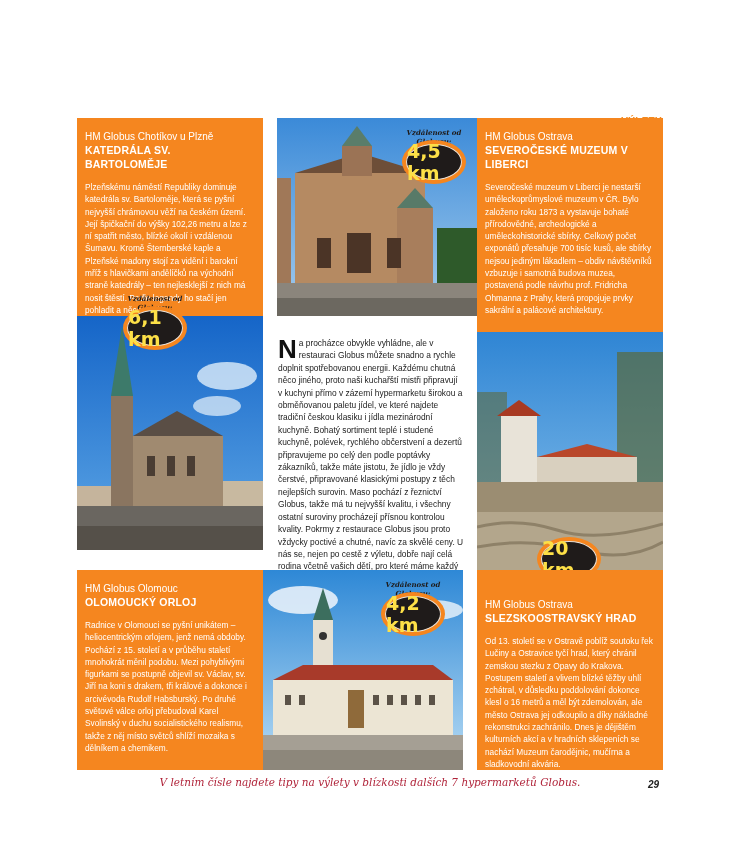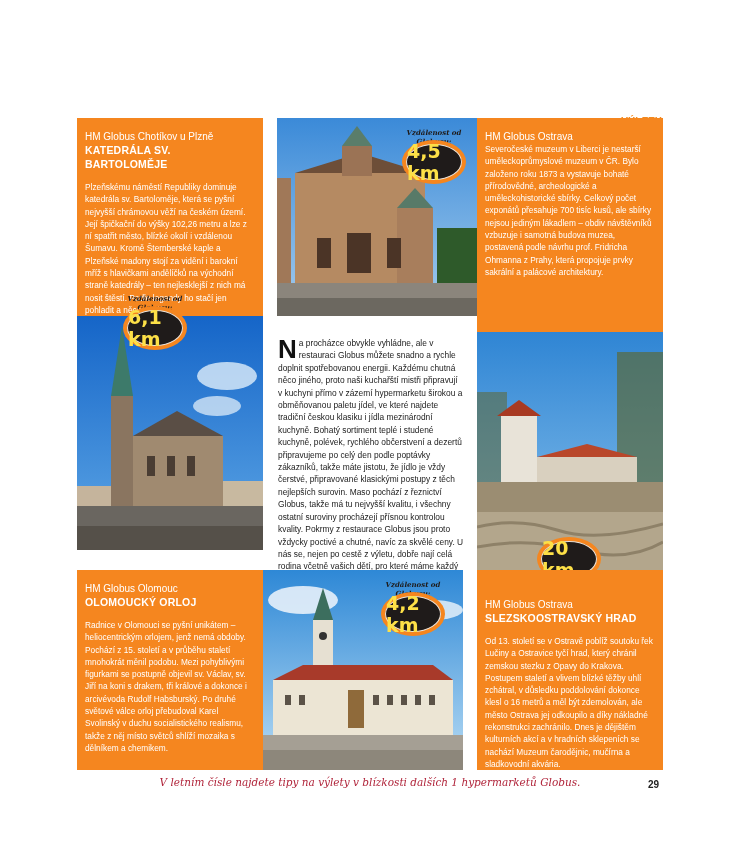--- a/index.html
+++ b/index.html
@@ -18,21 +18,21 @@
 
   .badge { position: absolute; width: 64px; height: 44px; }
   .badge .ring { position: absolute; left: 0; top: 0; width: 64px; height: 44px; border-radius: 50%; background: #f5861f; }
   .badge .oval { position: absolute; left: 4px; top: 4px; width: 56px; height: 36px; border-radius: 50%; background: #1f1b1a; border: 1.5px solid #e8e0d8; display: flex; align-items: center; justify-content: center; color: #fde047; font-weight: bold; font-size: 19px; font-family: "DejaVu Sans", sans-serif; }
   .badge .caption { position: absolute; left: -14px; width: 92px; text-align: center; font-size: 7px; font-weight: bold; color: #1f1b1a; font-family: "DejaVu Serif", serif; font-style: italic; }
 
   .main-text { position: absolute; left: 278px; top: 337px; width: 186px; font-size: 8.4px; line-height: 12.4px; color: #222; font-family: "Liberation Sans", sans-serif; }
   .dropcap { float: left; font-size: 26px; line-height: 22px; font-weight: bold; margin-right: 2px; margin-top: 1px; color: #111; }
 
   .footer-note { position: absolute; top: 776px; left: 0; width: 740px; text-align: center; font-family: "DejaVu Serif", serif; font-style: italic; font-size: 10.5px; color: #b0243a; }
-  .page-num { position: absolute; top: 779px; left: 648px; font-size: 10px; font-weight: bold; color: #222; }
+  .page-num { position: absolute; top: 779px; left: 648px; font-size: 10px; font-weight: bold; color: #222; font-style: italic; }
 </style>
 </head>
 <body>
 
 <div class="header">
   <span>www.globus.cz</span>
   <span class="section">VÝLETY</span>
 </div>
 
 <div class="panel" style="left:77px; top:118px; width:186px; height:198px;">
@@ -96,20 +96,21 @@
   </svg>
 </div>
 <div class="badge" style="left:402px; top:140px;">
   <div class="caption" style="top:-12px;">Vzdálenost od Globusu:</div>
   <div class="ring"></div>
   <div class="oval">4,5 km</div>
 </div>
 
 <div class="panel" style="left:477px; top:118px; width:186px; height:214px;">
   <div class="store">HM Globus Ostrava</div>
+  <div class="title">SEVEROČESKÉ MUZEUM V LIBERCI</div>
   <div class="body">Severočeské muzeum v Liberci je nestarší uměleckoprůmyslové muzeum v ČR. Bylo založeno roku 1873 a vystavuje bohaté přírodovědné, archeologické a uměleckohistorické sbírky. Celkový počet exponátů přesahuje 700 tisíc kusů, ale sbírky nejsou jediným lákadlem – obdiv návštěvníků vzbuzuje i samotná budova muzea, postavená podle návrhu prof. Fridricha Ohmanna z Prahy, která propojuje prvky sakrální a palácové architektury.</div>
 </div>
 
 <div class="main-text">
   <span class="dropcap">N</span><span>a procházce obvykle vyhládne, ale v restauraci Globus můžete snadno a rychle doplnit spotřebovanou energii. Každému chutná něco jiného, proto naši kuchařští mistři připravují v kuchyni přímo v zázemí hypermarketu širokou a obměňovanou paletu jídel, ve které najdete tradiční českou klasiku i jídla mezinárodní kuchyně. Bohatý sortiment teplé i studené kuchyně, polévek, rychlého občerstvení a dezertů připravujeme po celý den podle poptávky zákazníků, takže máte jistotu, že jídlo je vždy čerstvé, připravované klasickými postupy z těch nejlepších surovin. Maso pochází z řeznictví Globus, takže má tu nejvyšší kvalitu, i všechny ostatní suroviny procházejí přísnou kontrolou kvality. Pokrmy z restaurace Globus jsou proto vždycky poctivé a chutné, navíc za skvělé ceny. U nás se, nejen po cestě z výletu, dobře nají celá rodina včetně vašich dětí, pro které máme každý den dětskou nabídku.</span>
 </div>
 
 <div class="photo" style="left:477px; top:332px; width:186px; height:238px;">
   <svg width="186" height="238" viewBox="0 0 186 238">
     <defs>
@@ -178,14 +179,14 @@
   <div class="ring"></div>
   <div class="oval">4,2 km</div>
 </div>
 
 <div class="panel" style="left:477px; top:570px; width:186px; height:200px; padding-top:28px;">
   <div class="store">HM Globus Ostrava</div>
   <div class="title">SLEZSKOOSTRAVSKÝ HRAD</div>
   <div class="body">Od 13. století se v Ostravě poblíž soutoku řek Lučiny a Ostravice tyčí hrad, který chránil zemskou stezku z Opavy do Krakova. Postupem staletí a vlivem blízké těžby uhlí zchátral, v důsledku poddolování dokonce klesl o 16 metrů a měl být zdemolován, ale město Ostrava jej odkoupilo a díky nákladné rekonstrukci zachránilo. Dnes je dějištěm kulturních akcí a v hradních sklepeních se nachází Muzeum čarodějnic, mučírna a sladkovodní akvária.</div>
 </div>
 
-<div class="footer-note">V letním čísle najdete tipy na výlety v blízkosti dalších 1 hypermarketů Globus.</div>
+<div class="footer-note">V letním čísle najdete tipy na výlety v blízkosti dalších 7 hypermarketů Globus.</div>
 <div class="page-num">29</div>
 
 </body></html>

